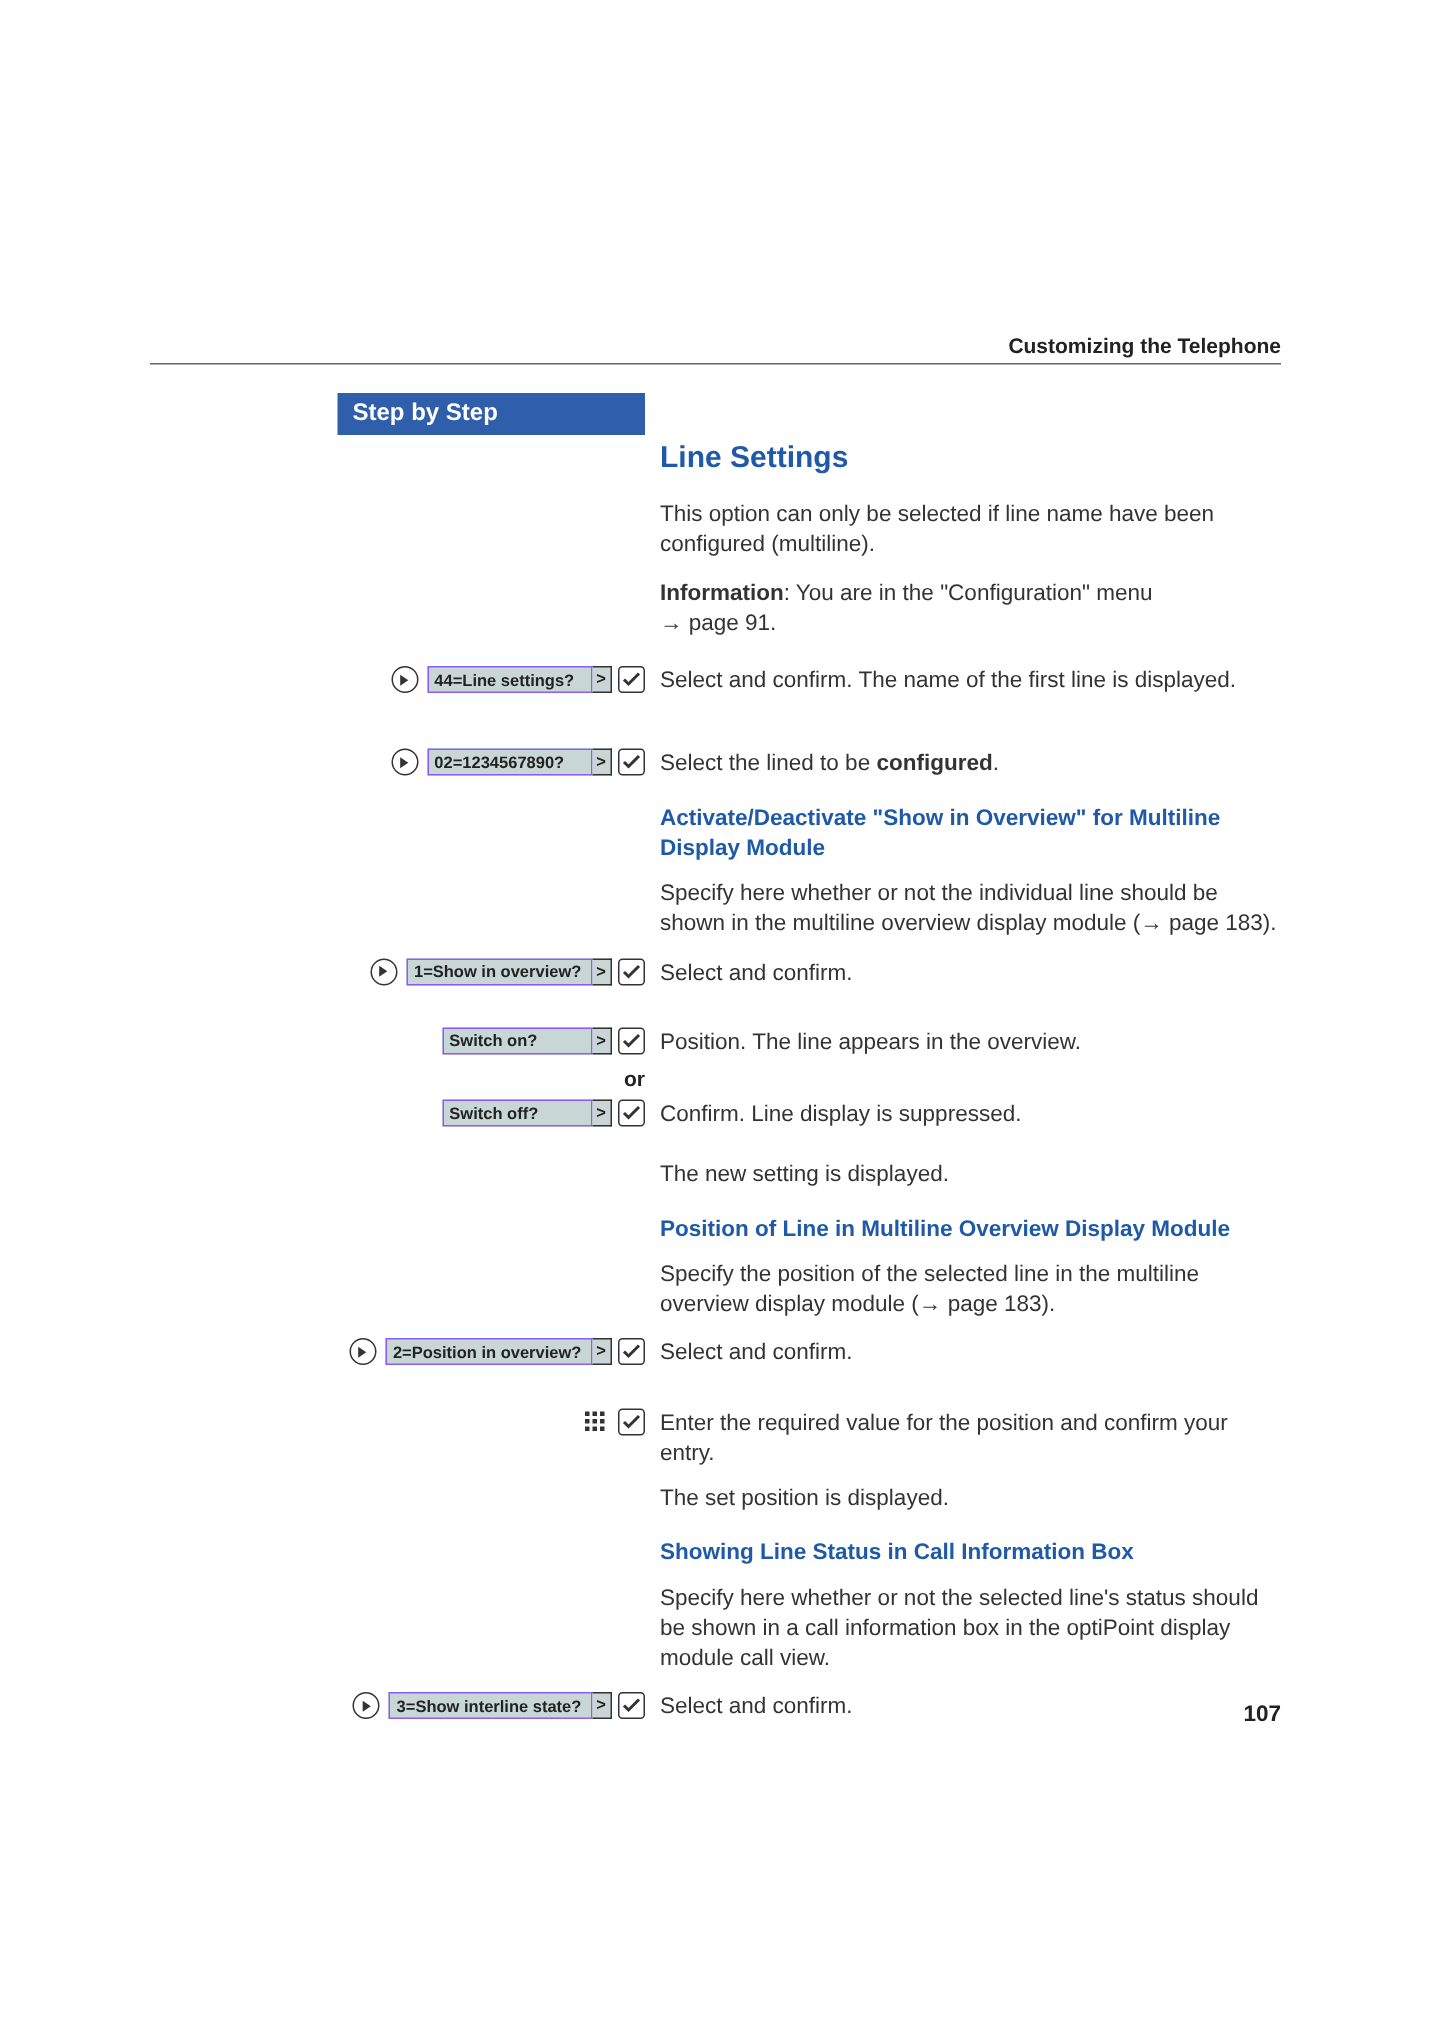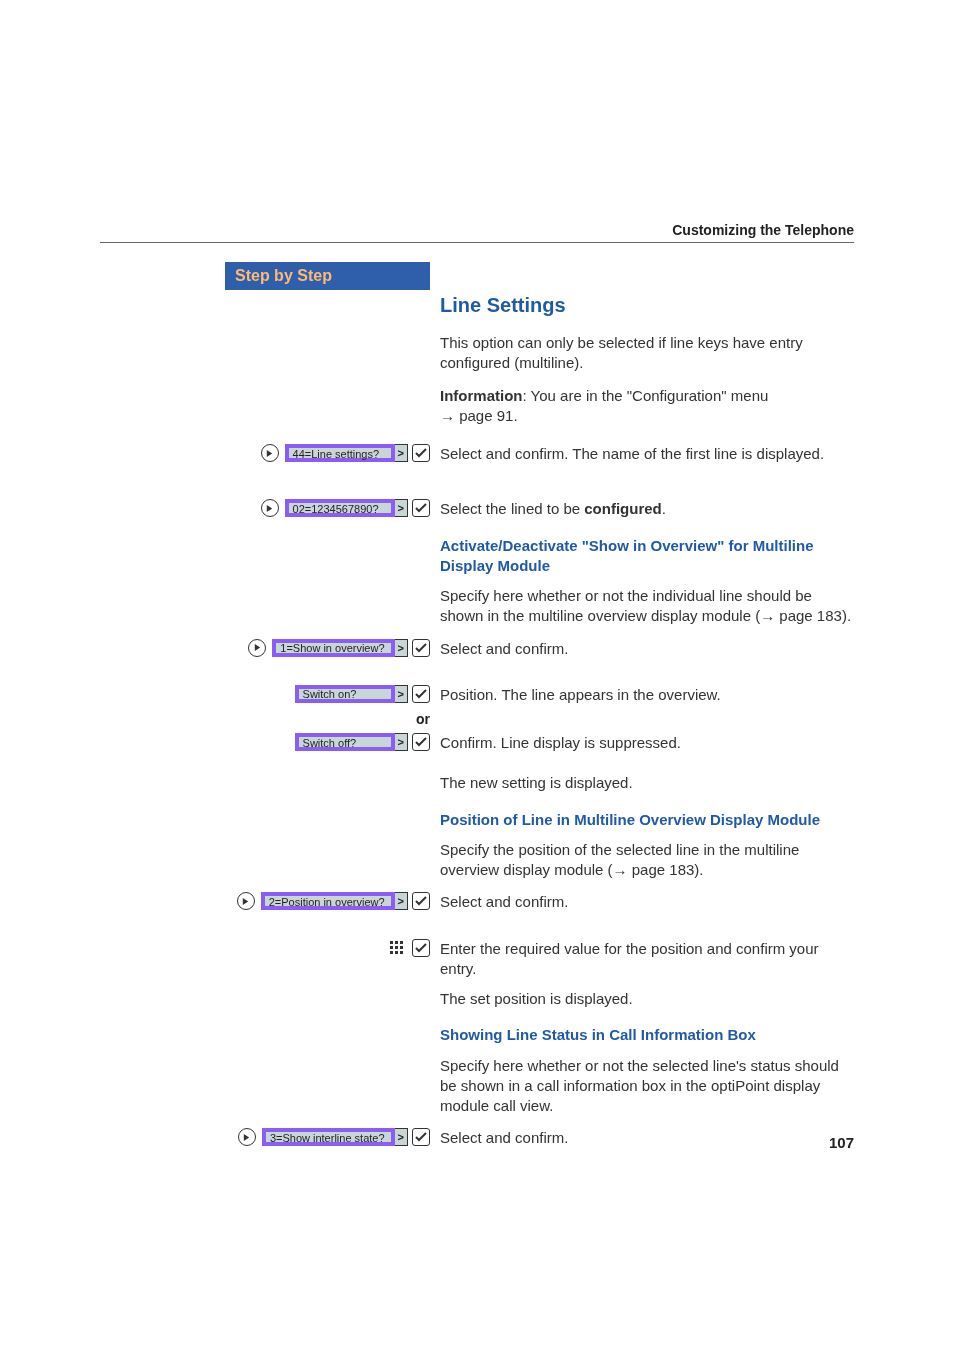--- a/index.html
+++ b/index.html
@@ -33,21 +33,21 @@
     border-top: 1px solid #666;
   }
   .content {
     position: absolute;
     top: 262px;
     left: 225px;
     right: 100px;
   }
   .step-bar {
     background: #2f5eaa;
-    color: #fdba74;
+    color: #ffffff;
     font-weight: 700;
     font-size: 16px;
     padding: 5px 10px;
     width: 219px;
     box-sizing: border-box;
   }
   .two-col {
     display: flex;
     align-items: flex-start;
     margin-top: 0;
@@ -101,24 +101,24 @@
     font-size: 15px;
   }
   
   .disp {
     display: inline-flex;
     align-items: stretch;
     height: 18px;
     font-size: 11px;
   }
   .disp .lbl {
-    border: 4px solid #8b5cf6;
+    border: 1px solid #8b5cf6;
     background: #c9d6d6;
     padding: 1px 6px 0 4px;
-    font-weight: 400;
+    font-weight: 700;
     display: flex;
     align-items: center;
     min-width: 110px;
     box-sizing: border-box;
     white-space: nowrap;
   }
   .disp .gt {
     border: 1px solid #333;
     border-left: none;
     background: #c9d6d6;
@@ -170,21 +170,21 @@
   <div class="rule"></div>
 
   <div class="content">
 
     <div class="two-col">
       <div class="left-col top" style="justify-content:flex-start;">
         <div class="step-bar">Step by Step</div>
       </div>
       <div class="right-col">
         <div class="section-title">Line Settings</div>
-        <div class="para">This option can only be selected if line keys have entry configured (multiline).</div>
+        <div class="para">This option can only be selected if line name have been configured (multiline).</div>
         <div class="para">
           <span class="bold">Information</span><span>: You are in the "Configuration" menu </span><br>
           <span class="arrow">→&nbsp;</span><span>page 91.</span>
         </div>
       </div>
     </div>
 
     <div class="two-col row-gap-s">
       <div class="left-col">
         <span class="nav-circle">

